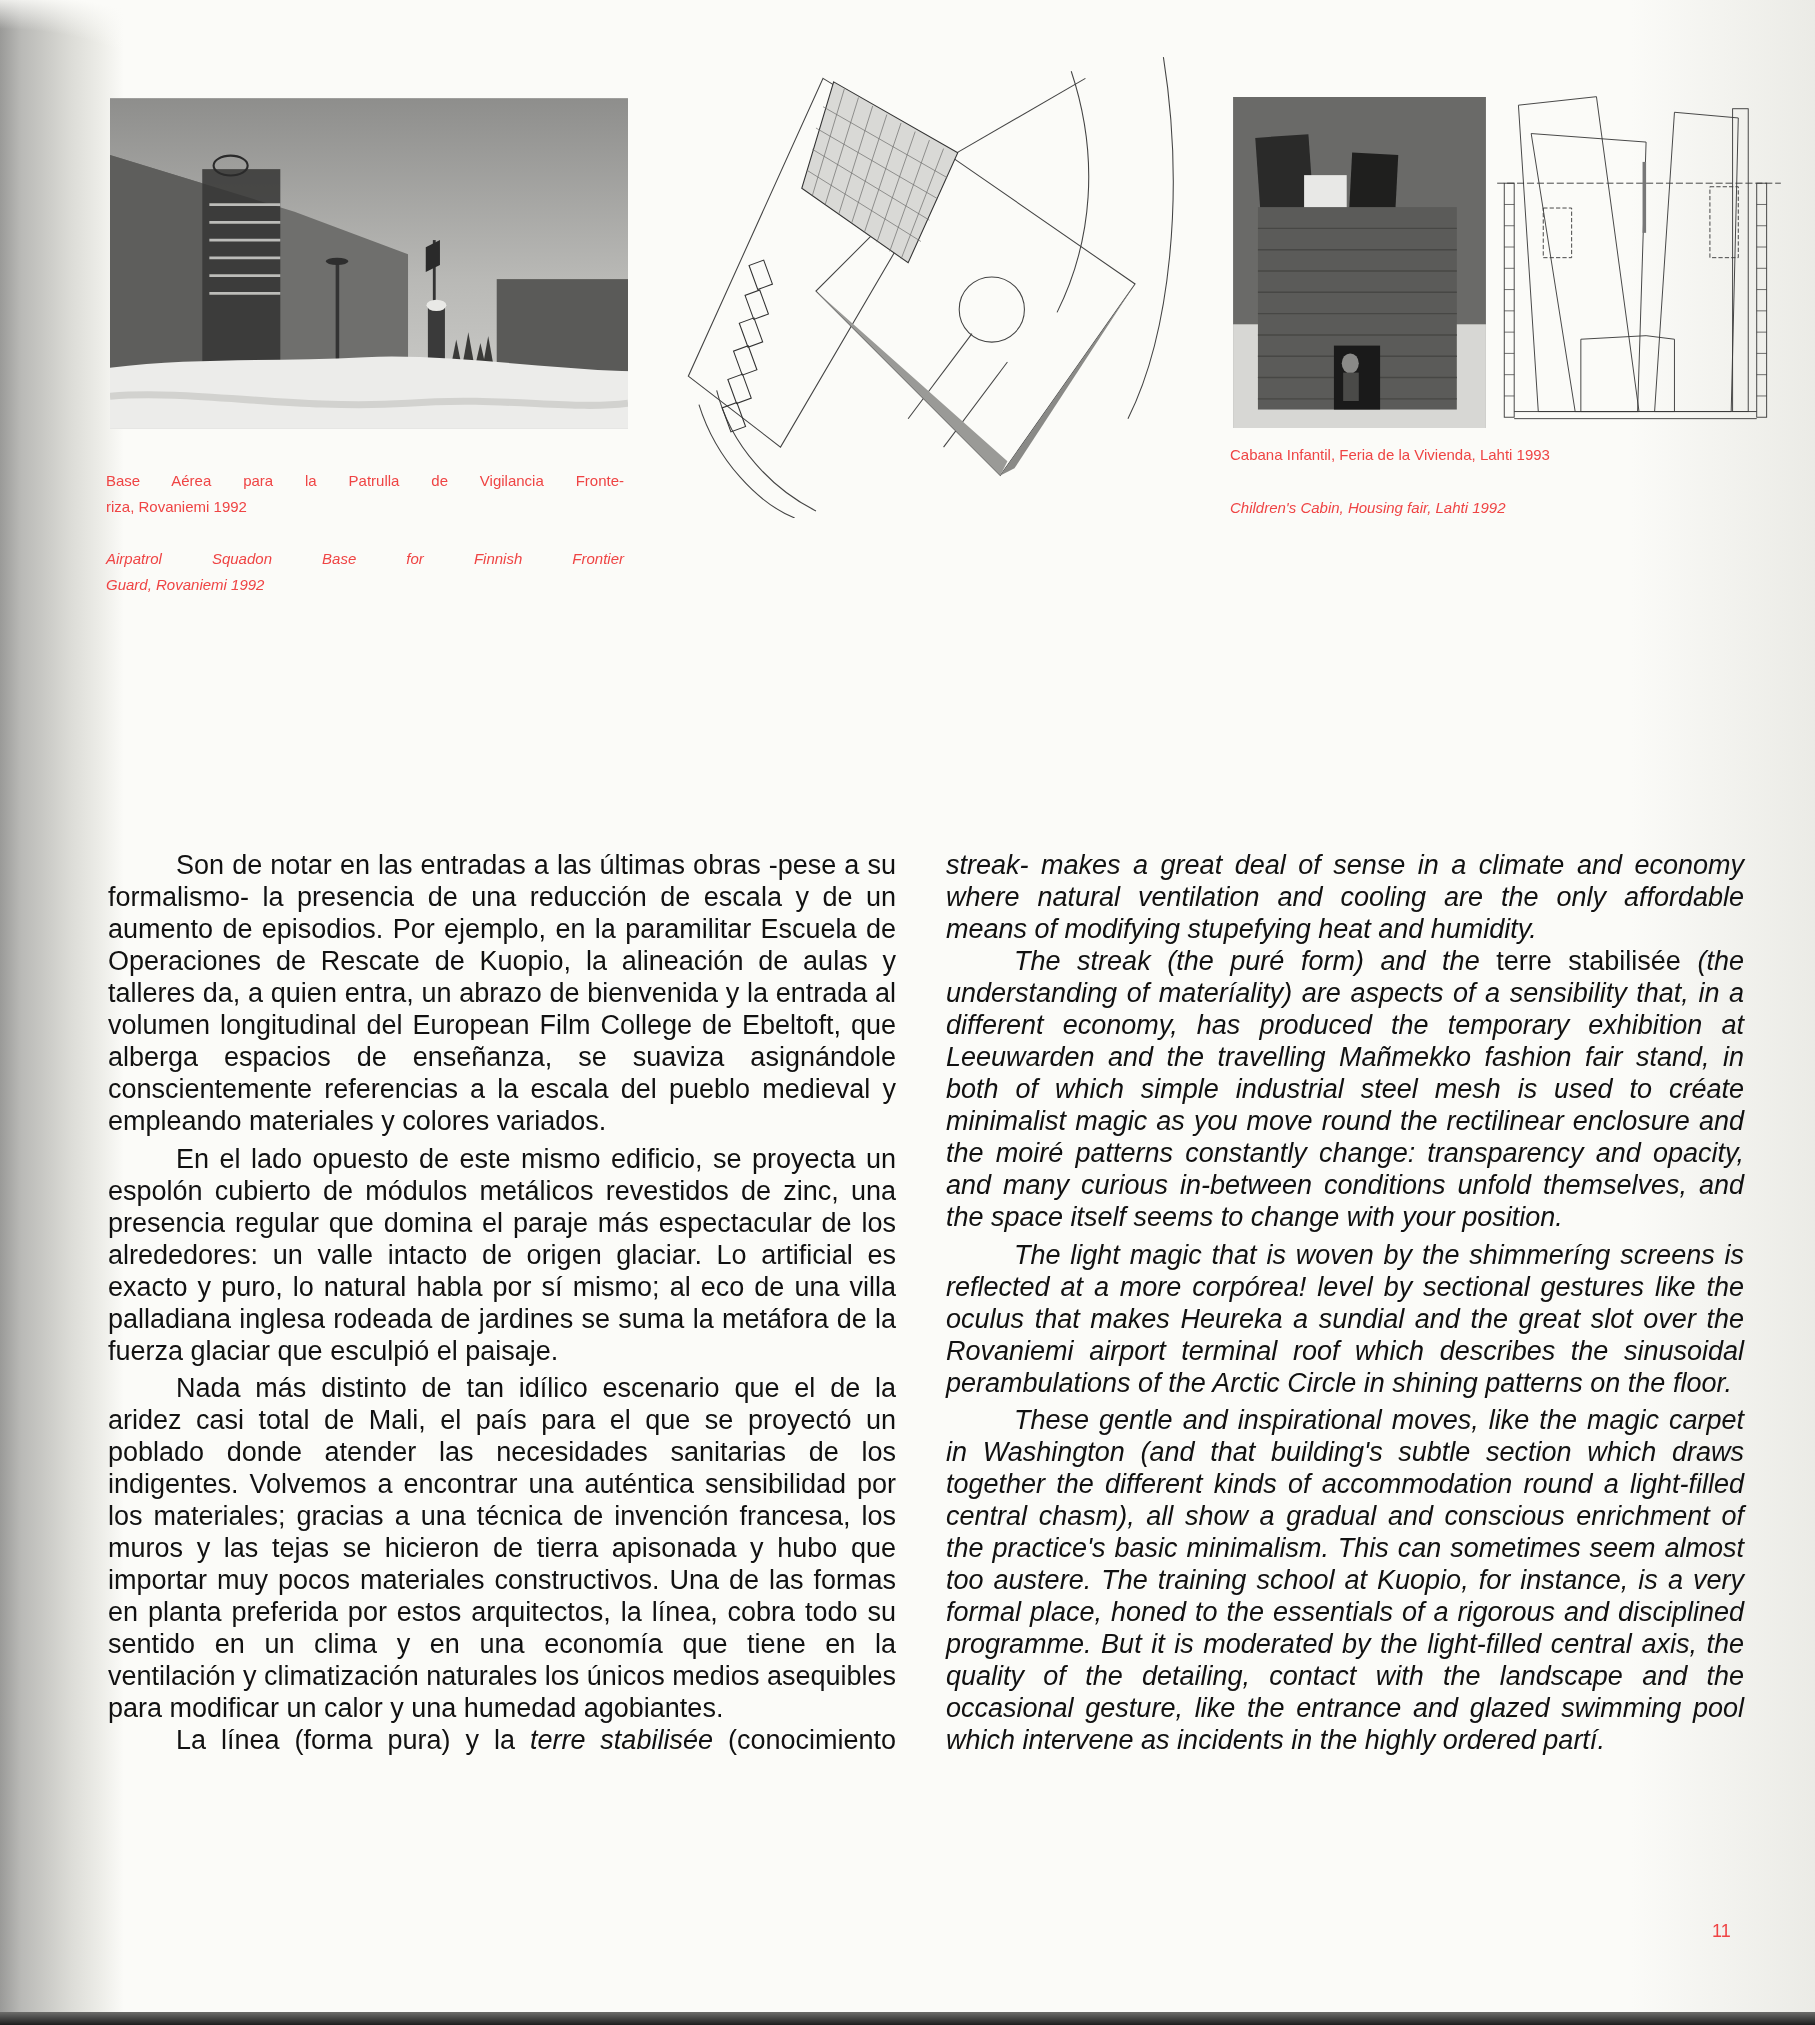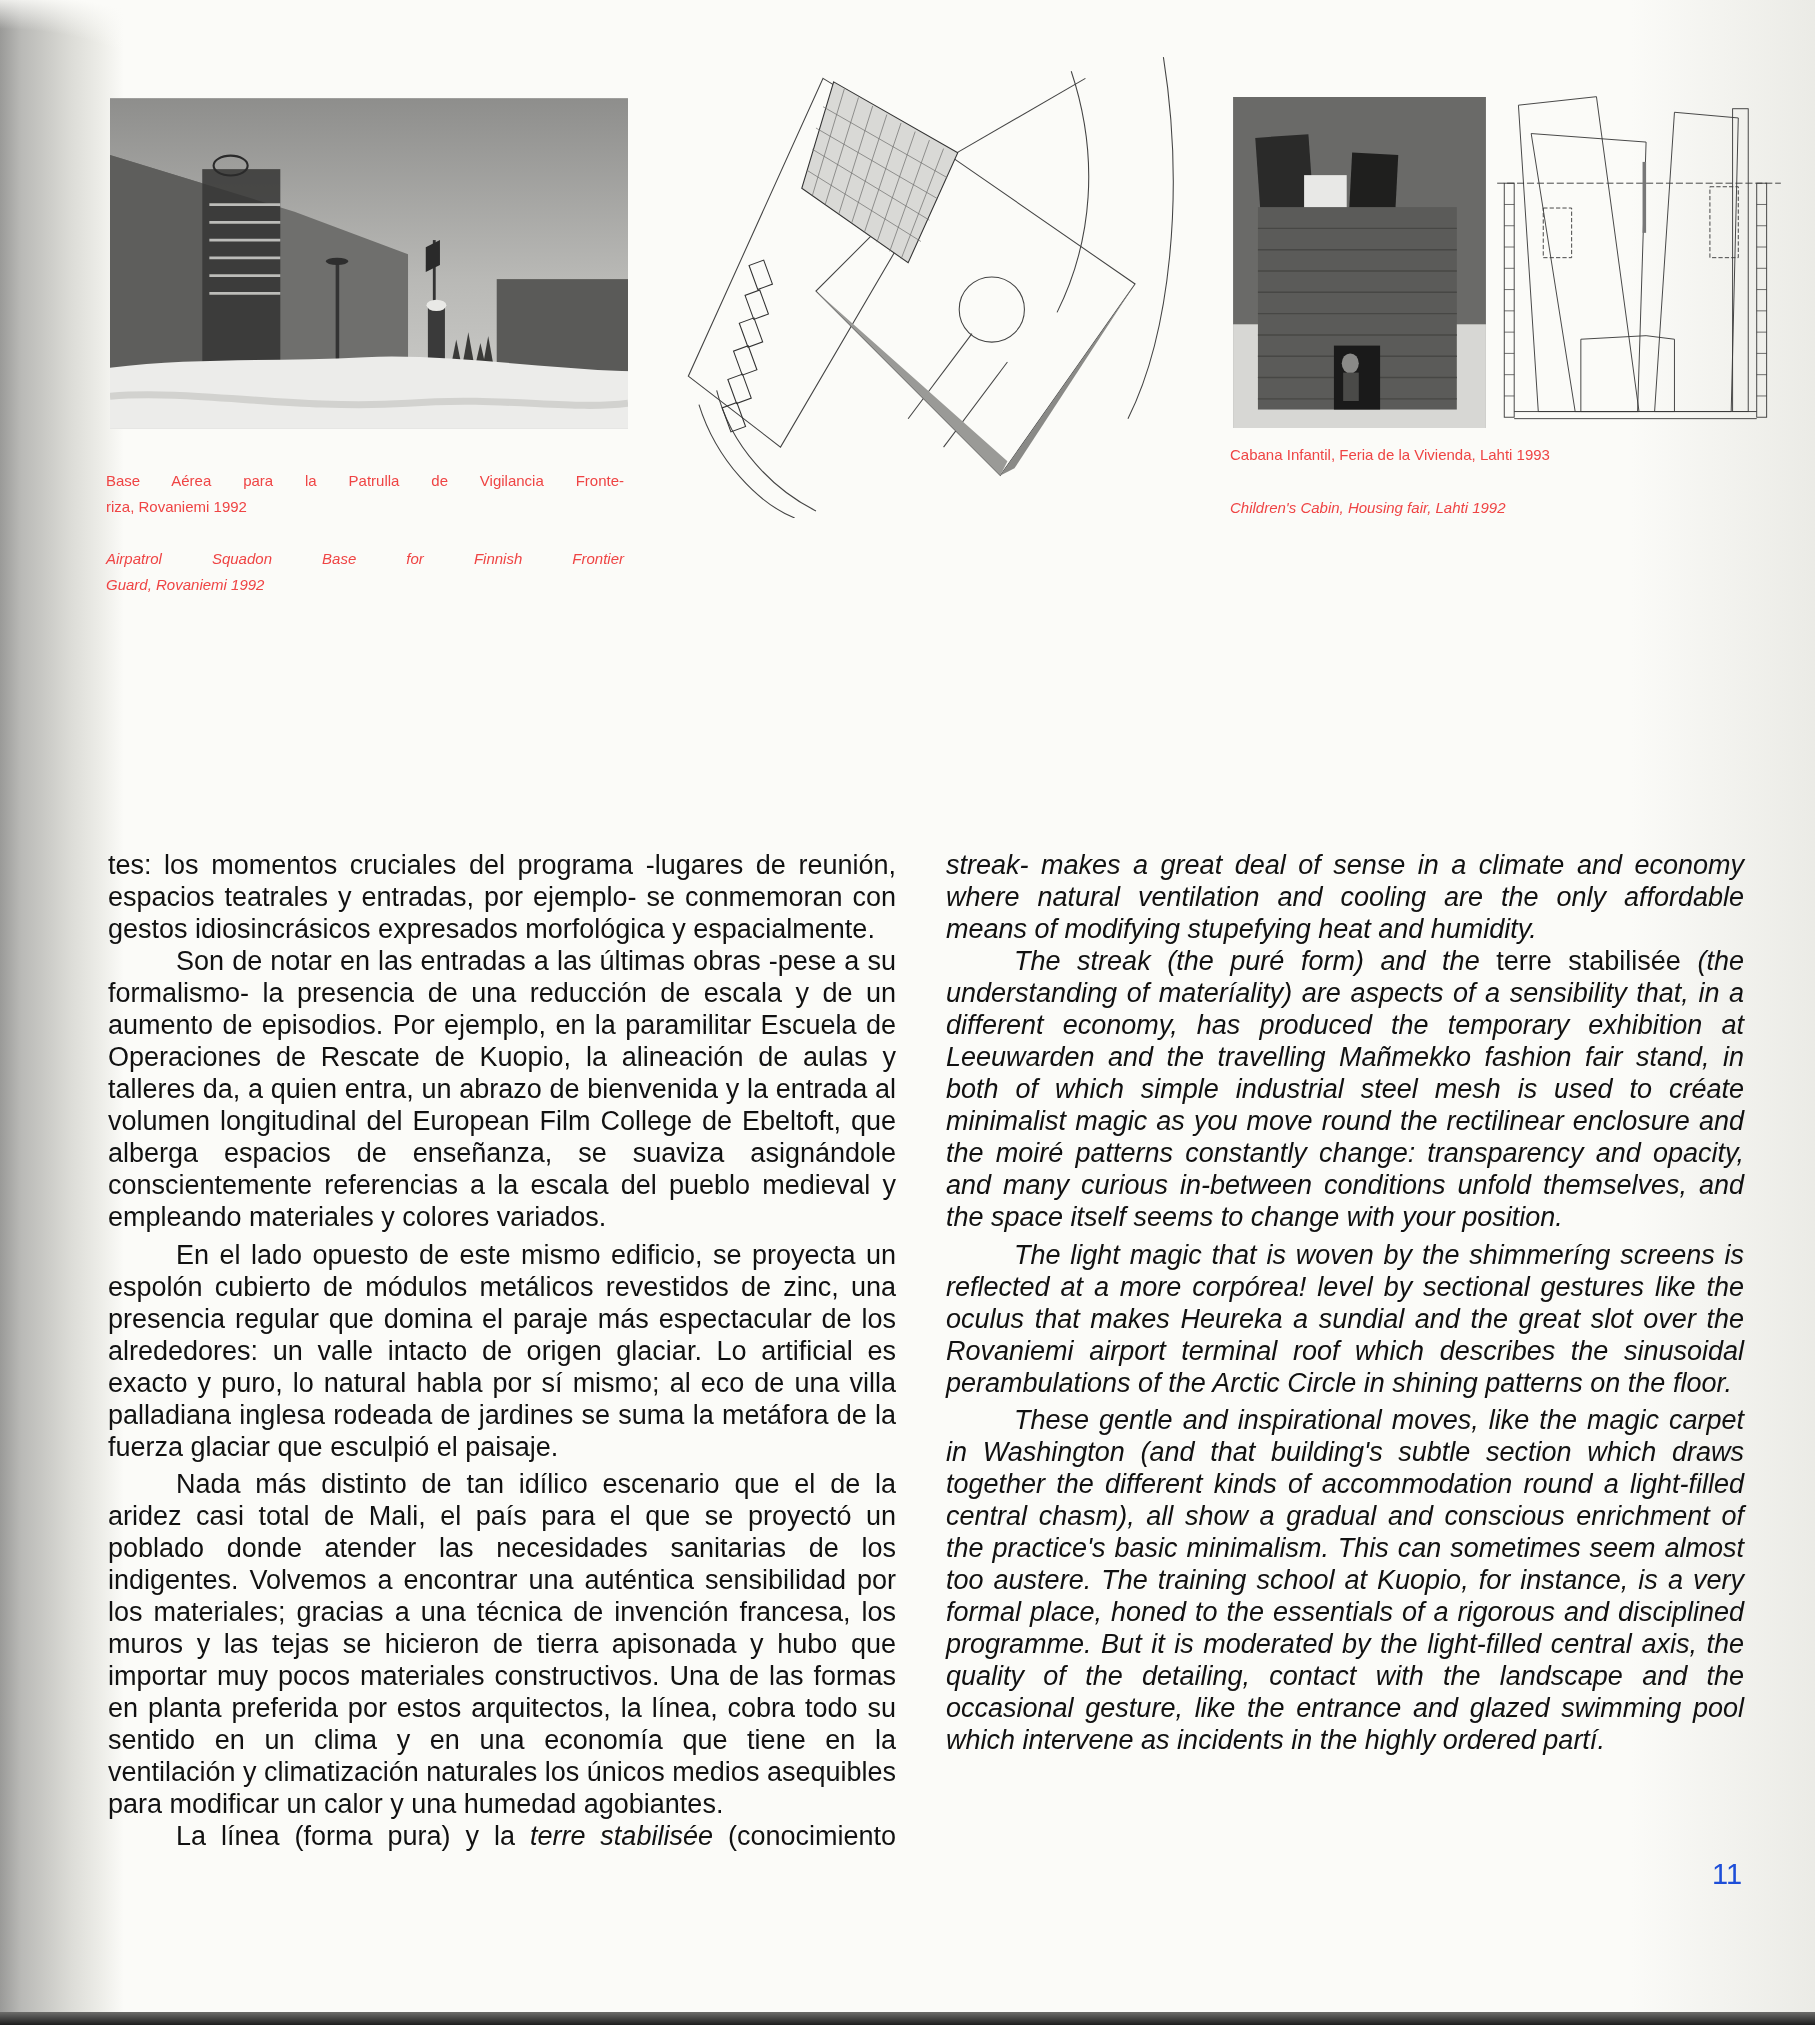--- a/index.html
+++ b/index.html
@@ -42,21 +42,21 @@
     text-align: justify; color: #111;
   }
   .col p { margin: 0; }
   .col p.ind { text-indent: 68px; }
   .col p.sp { margin-top: 5.7px; }
   .col.right { font-style: italic; }
   .col .norm { font-style: normal; }
   .col .it { font-style: italic; }
 
   .page-number {
-    position: absolute; left: 1712px; top: 1858px; font-size: 29px; color: #1d4ed8;
+    position: absolute; left: 1712px; top: 1921px; font-size: 18px; color: #ef4444;
   }
 </style>
 </head>
 <body>
 
 <div class="gutter"></div>
 <div class="gutter-top"></div>
 <div class="right-fade"></div>
 
 <div class="photo" style="left:110px; top:98px; width:518px; height:331px;">
@@ -215,21 +215,20 @@
   <p class="it">Guard, Rovaniemi 1992</p>
 </div>
 
 <div class="caption" style="left:1230px; top:442px; width:539px;">
   <p>Cabana Infantil, Feria de la Vivienda, Lahti 1993</p>
   <div class="gap"></div>
   <p class="it">Children's Cabin, Housing fair, Lahti 1992</p>
 </div>
 
 <div class="col left" style="left:108px; top:849px; width:788px;">
-  <p>tes: los momentos cruciales del programa -lugares de reunión, espacios teatrales y entradas, por ejemplo- se conmemoran con gestos idiosincrásicos expresados morfológica y espacialmente.</p>
   <p class="ind">Son de notar en las entradas a las últimas obras -pese a su formalismo- la presencia de una reducción de escala y de un aumento de episodios. Por ejemplo, en la paramilitar Escuela de Operaciones de Rescate de Kuopio, la alineación de aulas y talleres da, a quien entra, un abrazo de bienvenida y la entrada al volumen longitudinal del European Film College de Ebeltoft, que alberga espacios de enseñanza, se suaviza asignándole conscientemente referencias a la escala del pueblo medieval y empleando materiales y colores variados.</p>
   <p class="ind sp">En el lado opuesto de este mismo edificio, se proyecta un espolón cubierto de módulos metálicos revestidos de zinc, una presencia regular que domina el paraje más espectacular de los alrededores: un valle intacto de origen glaciar. Lo artificial es exacto y puro, lo natural habla por sí mismo; al eco de una villa palladiana inglesa rodeada de jardines se suma la metáfora de la fuerza glaciar que esculpió el paisaje.</p>
   <p class="ind sp">Nada más distinto de tan idílico escenario que el de la aridez casi total de Mali, el país para el que se proyectó un poblado donde atender las necesidades sanitarias de los indigentes. Volvemos a encontrar una auténtica sensibilidad por los materiales; gracias a una técnica de invención francesa, los muros y las tejas se hicieron de tierra apisonada y hubo que importar muy pocos materiales constructivos. Una de las formas en planta preferida por estos arquitectos, la línea, cobra todo su sentido en un clima y en una economía que tiene en la ventilación y climatización naturales los únicos medios asequibles para modificar un calor y una humedad agobiantes.</p>
   <p class="ind" style="text-align-last:justify;"><span>La línea (forma pura) y la </span><span class="it">terre stabilisée</span><span> (conocimiento</span></p>
 </div>
 
 <div class="col right" style="left:946px; top:849px; width:798px;">
   <p>streak- makes a great deal of sense in a climate and economy where natural ventilation and cooling are the only affordable means of modifying stupefying heat and humidity.</p>
   <p class="ind"><span>The streak (the puré form) and the </span><span class="norm">terre stabilisée</span><span> (the understanding of materíality) are aspects of a sensibility that, in a different economy, has produced the temporary exhibition at Leeuwarden and the travelling Mañmekko fashion fair stand, in both of which simple industrial steel mesh is used to créate minimalist magic as you move round the rectilinear enclosure and the moiré patterns constantly change: transparency and opacity, and many curious in-between conditions unfold themselves, and the space itself seems to change with your position.</span></p>
   <p class="ind sp">The light magic that is woven by the shimmeríng screens is reflected at a more corpórea! level by sectional gestures like the oculus that makes Heureka a sundial and the great slot over the Rovaniemi airport terminal roof which describes the sinusoidal perambulations of the Arctic Circle in shining patterns on the floor.</p>

